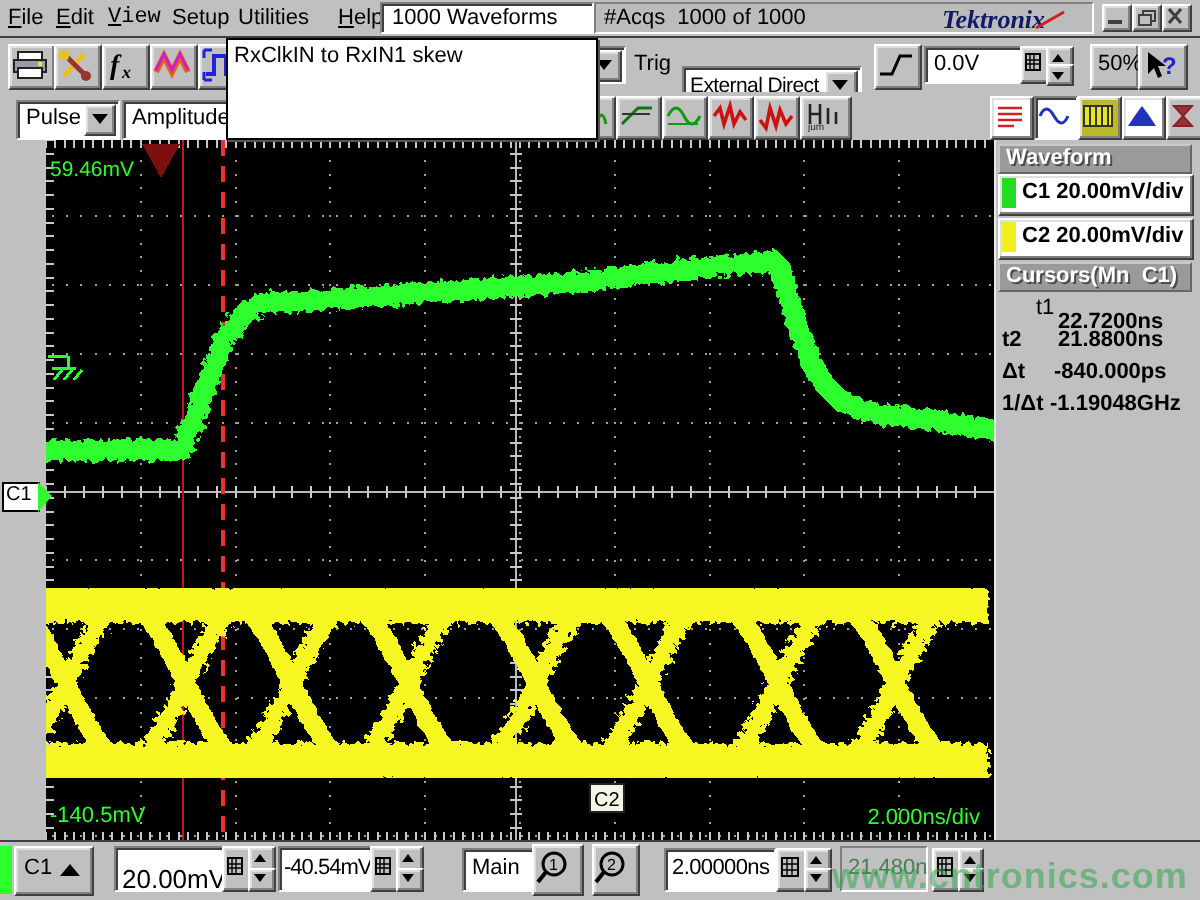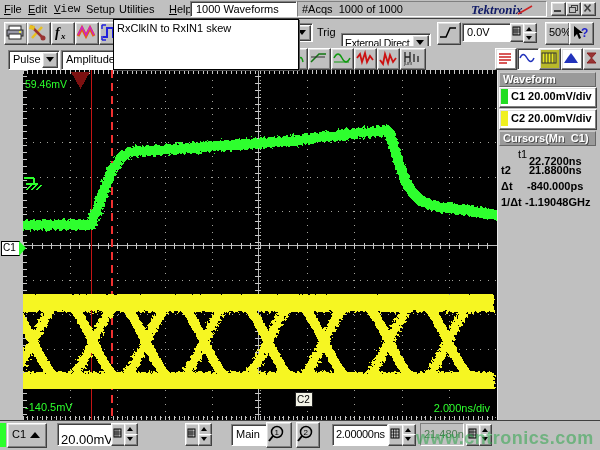--- a/index.html
+++ b/index.html
@@ -1776,20 +1776,23 @@
 <div class="abs raised" style="left:111px;top:423px;width:13px;height:21px;"><svg width="11" height="19">
         <rect x="2" y="5" width="7" height="8" fill="none" stroke="#000"></rect>
         <path d="M2,8 h7 M2,10 h7 M4,5 v8 M6,5 v8" stroke="#000" stroke-width="0.7"></path>
       </svg></div>
 <div class="abs raised" style="left:124px;top:423px;width:12px;height:11px;">
       <div class="abs" style="left:2px;top:3px;width:0;height:0;border-left:3px solid transparent;border-right:3px solid transparent;border-bottom:4px solid #000;"></div>
     </div>
 <div class="abs raised" style="left:124px;top:434px;width:12px;height:10px;">
       <div class="abs" style="left:2px;top:2px;width:0;height:0;border-left:3px solid transparent;border-right:3px solid transparent;border-top:4px solid #000;"></div>
     </div>
+<div class="abs sunken" style="left:139px;top:423px;width:45px;height:21px;">
+      <div class="abs" style="left:2px;top:4px;font-size:11px;letter-spacing:-0.5px;">-40.54mV</div>
+    </div>
 <div class="abs raised" style="left:185px;top:423px;width:13px;height:21px;"><svg width="11" height="19">
         <rect x="2" y="5" width="7" height="8" fill="none" stroke="#000"></rect>
         <path d="M2,8 h7 M2,10 h7 M4,5 v8 M6,5 v8" stroke="#000" stroke-width="0.7"></path>
       </svg></div>
 <div class="abs raised" style="left:198px;top:423px;width:12px;height:11px;">
       <div class="abs" style="left:2px;top:3px;width:0;height:0;border-left:3px solid transparent;border-right:3px solid transparent;border-bottom:4px solid #000;"></div>
     </div>
 <div class="abs raised" style="left:198px;top:434px;width:12px;height:10px;">
       <div class="abs" style="left:2px;top:2px;width:0;height:0;border-left:3px solid transparent;border-right:3px solid transparent;border-top:4px solid #000;"></div>
     </div>

